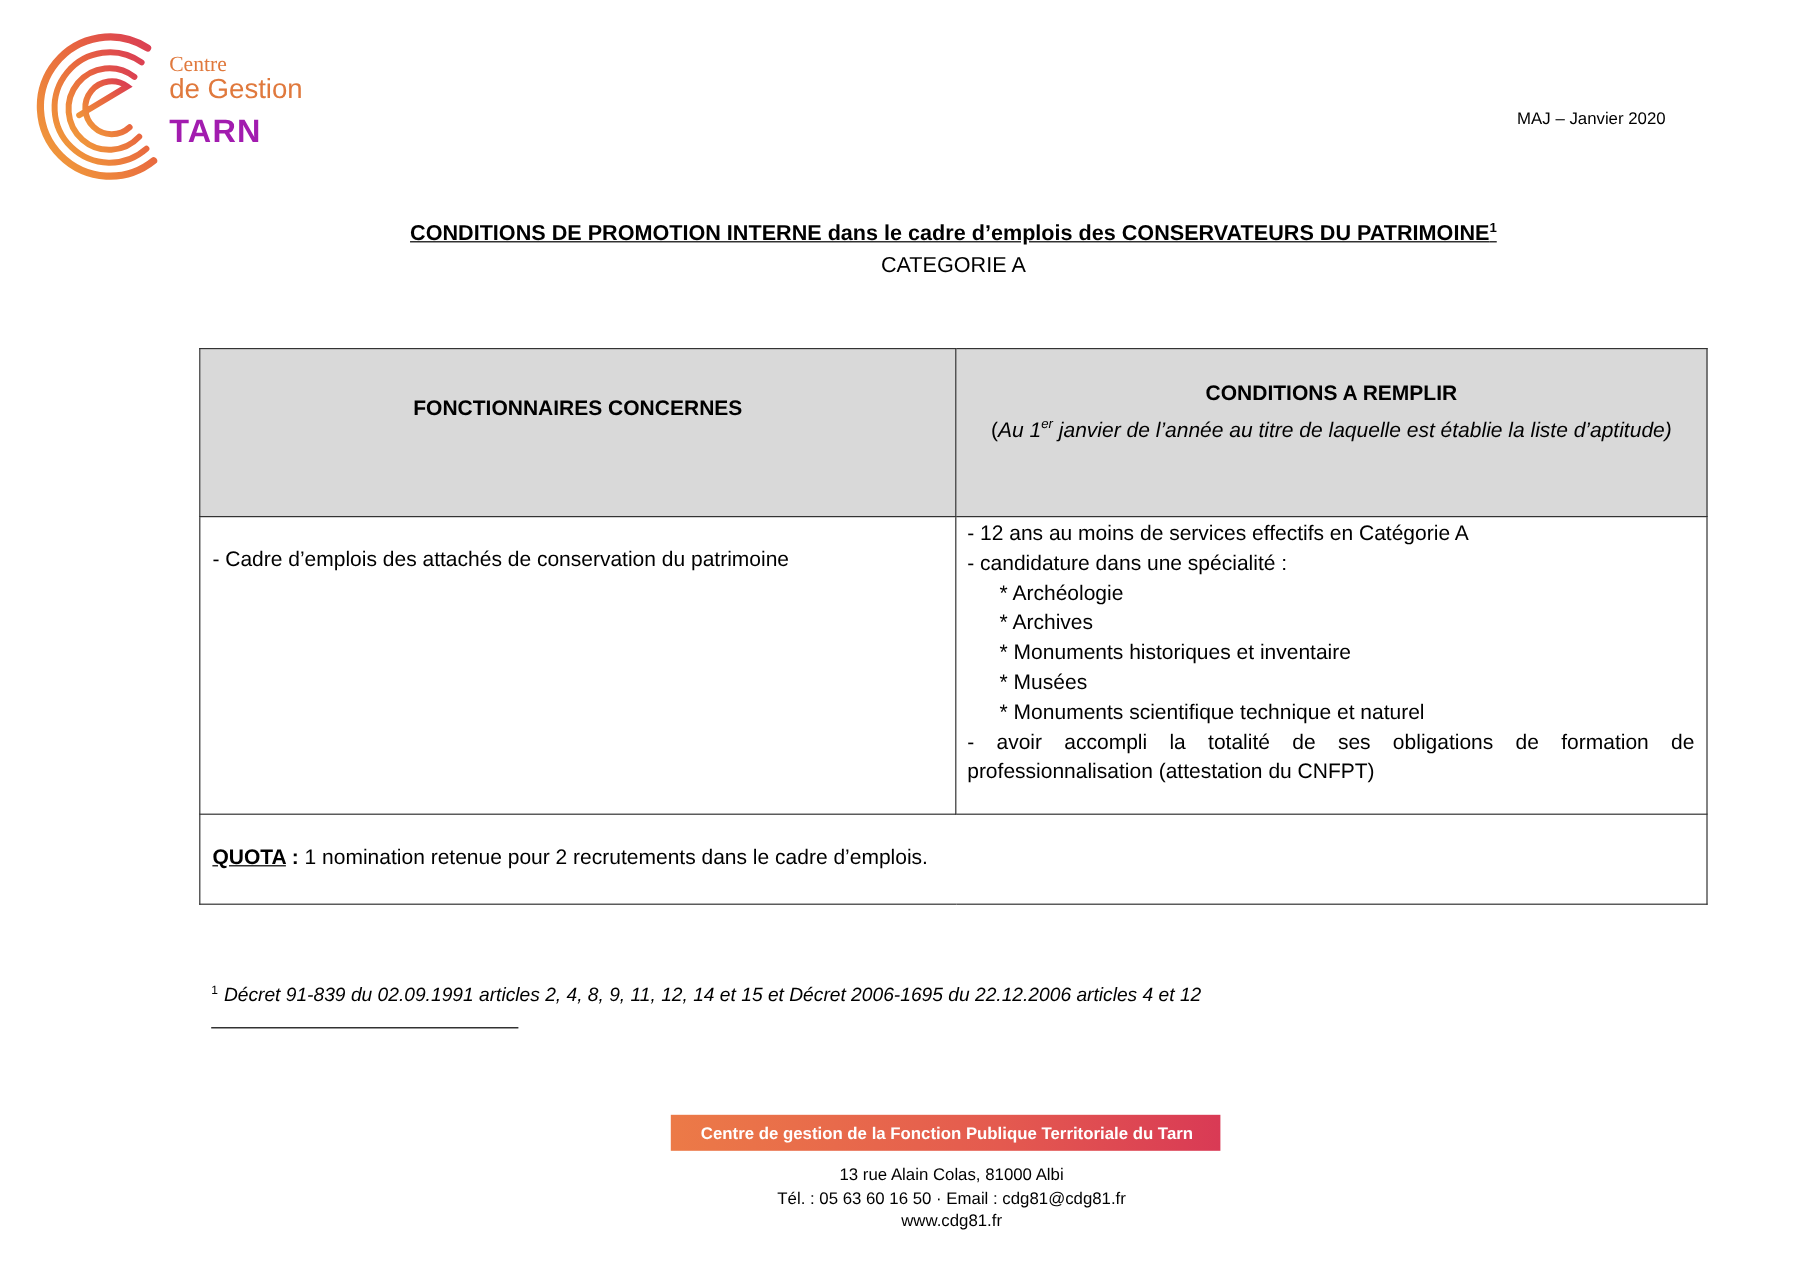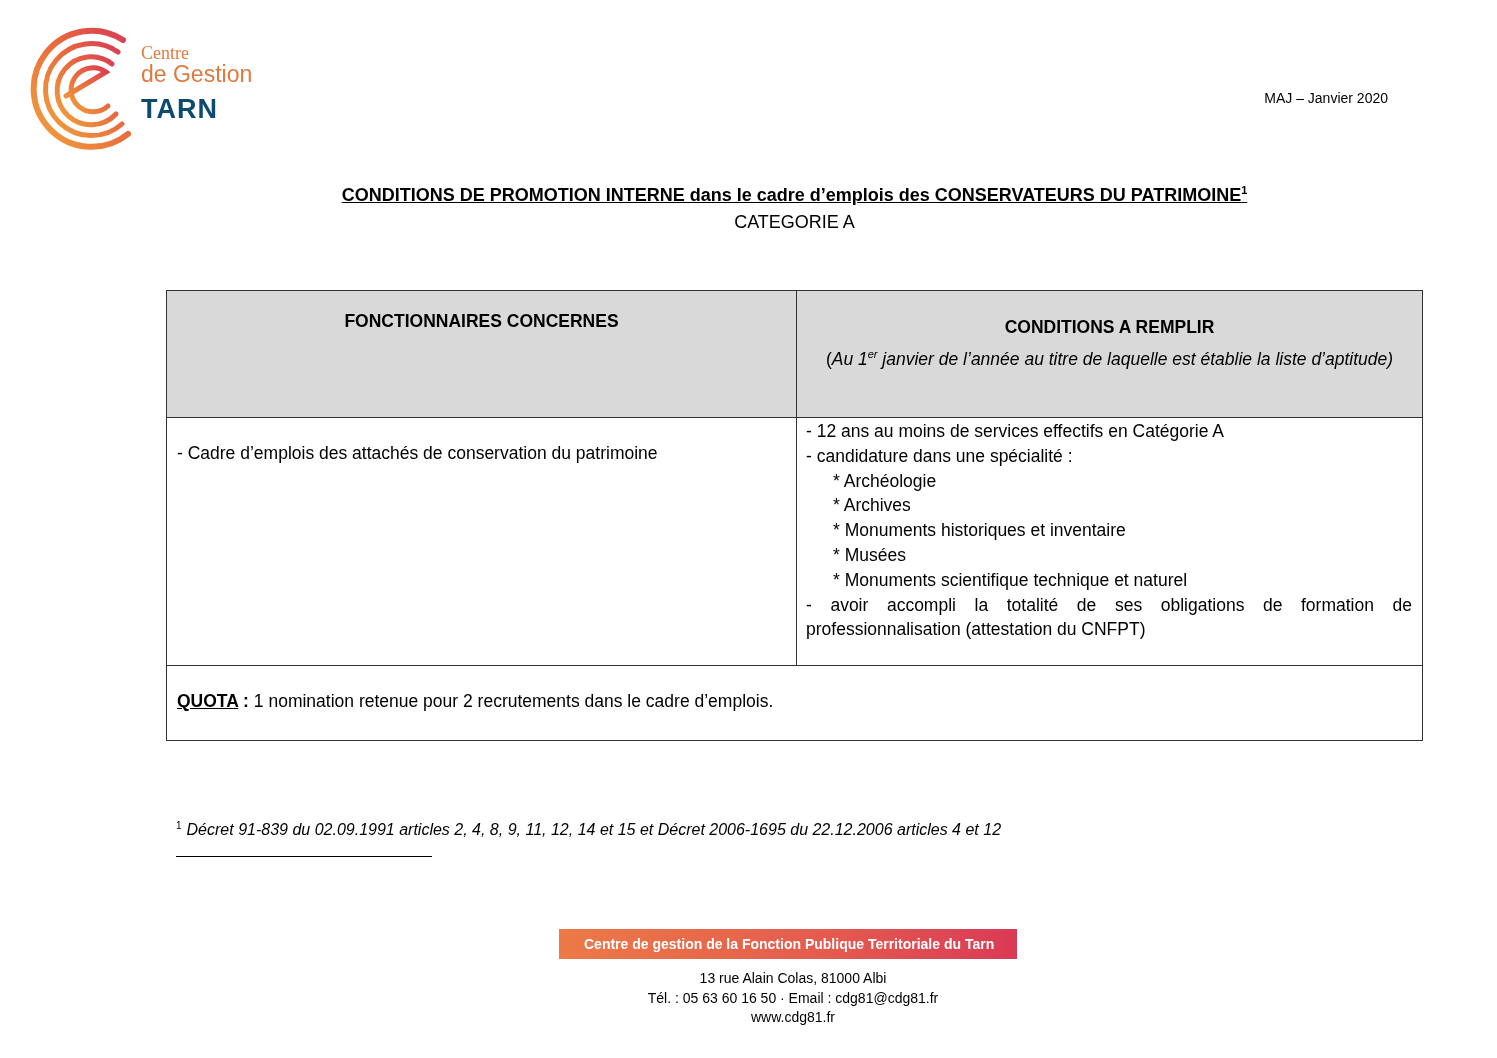--- a/index.html
+++ b/index.html
@@ -4,34 +4,34 @@
 <style>
   html, body { margin: 0; padding: 0; background: #ffffff; }
   body {
     width: 1497px; height: 1058px; position: relative; overflow: hidden;
     font-family: "Liberation Sans", sans-serif; color: #000;
   }
   .logo { position: absolute; left: 28px; top: 24px; width: 245px; height: 126px; }
   .logo-text { position: absolute; left: 113px; top: 20px; color: #e0793d; line-height: 1; }
   .logo-text .l1 { font-size: 18px; display: block; margin-bottom: 1px; font-family: Liberation Serif, serif; }
   .logo-text .l2 { font-size: 23px; display: block; }
-  .logo-text .l3 { font-size: 27px; display: block; margin-top: 10px; letter-spacing: 1px; font-weight: bold; color: #0c4a6e; }
+  .logo-text .l3 { font-size: 27px; display: block; margin-top: 10px; letter-spacing: 1px; font-weight: bold; color: #a21caf; }
   .maj { position: absolute; right: 109px; top: 90px; font-size: 14px; }
   .title-block { position: absolute; left: 0; width: 1589px; top: 184px; text-align: center; }
   .title { font-size: 18px; font-weight: bold; text-decoration: underline; display: inline-block; }
   .title sup { font-size: 11px; }
   .subtitle { font-size: 18px; margin-top: 6px; }
 
   table.cond {
     position: absolute; left: 166px; top: 290px; width: 1257px;
     border-collapse: collapse; font-size: 17.5px;
   }
   table.cond td, table.cond th { border: 1.5px solid #333; vertical-align: top; }
   table.cond th { background: #d9d9d9; font-weight: bold; height: 99px; text-align: center; }
-  th.col1 { width: 627px; vertical-align: top; padding-top: 20px; }
+  th.col1 { width: 627px; vertical-align: top; padding-top: 39px; }
   th.col2 { padding-top: 26px; }
   th.col2 .sub { font-weight: normal; font-style: italic; display: block; margin-top: 4px; line-height: 24px; }
   th.col2 .sub sup { font-size: 11px; }
   td.left { padding: 25px 10px 0 10px; height: 222px; }
   td.right { padding: 1px 10px 0 9px; line-height: 24.8px; }
   .line { display: block; }
   .indent { padding-left: 27px; }
   .justify { text-align: justify; text-align-last: left; }
   td.quota { padding: 25px 10px 0 10px; height: 49px; }
   .quota-label { font-weight: bold; text-decoration: underline; }

